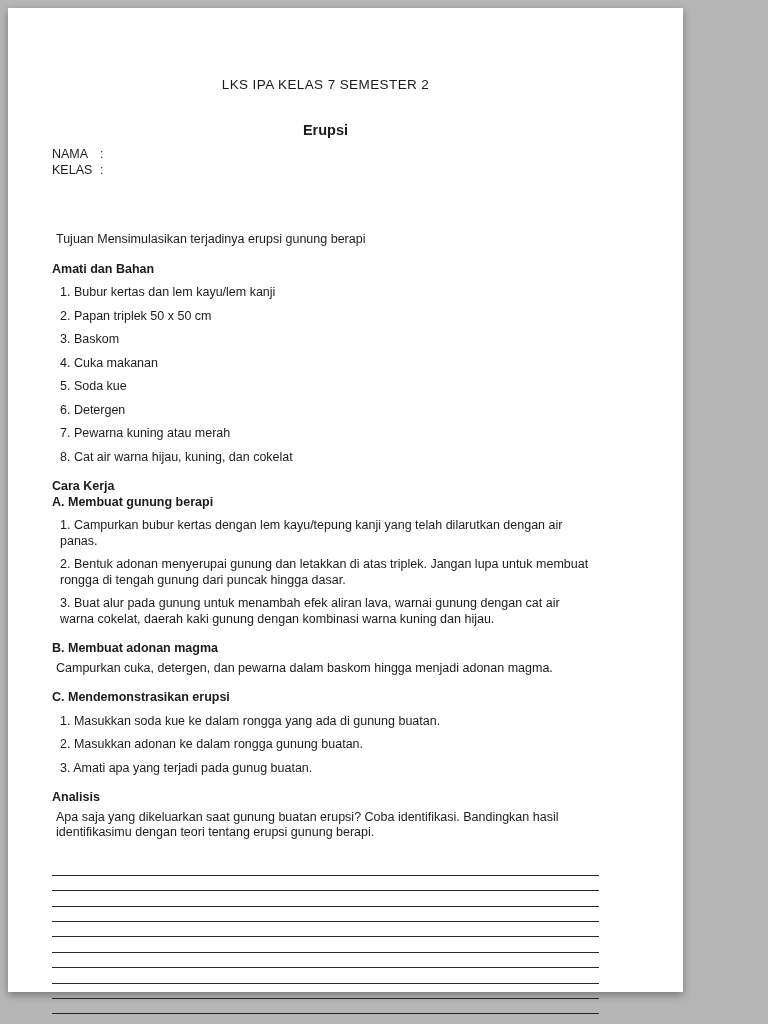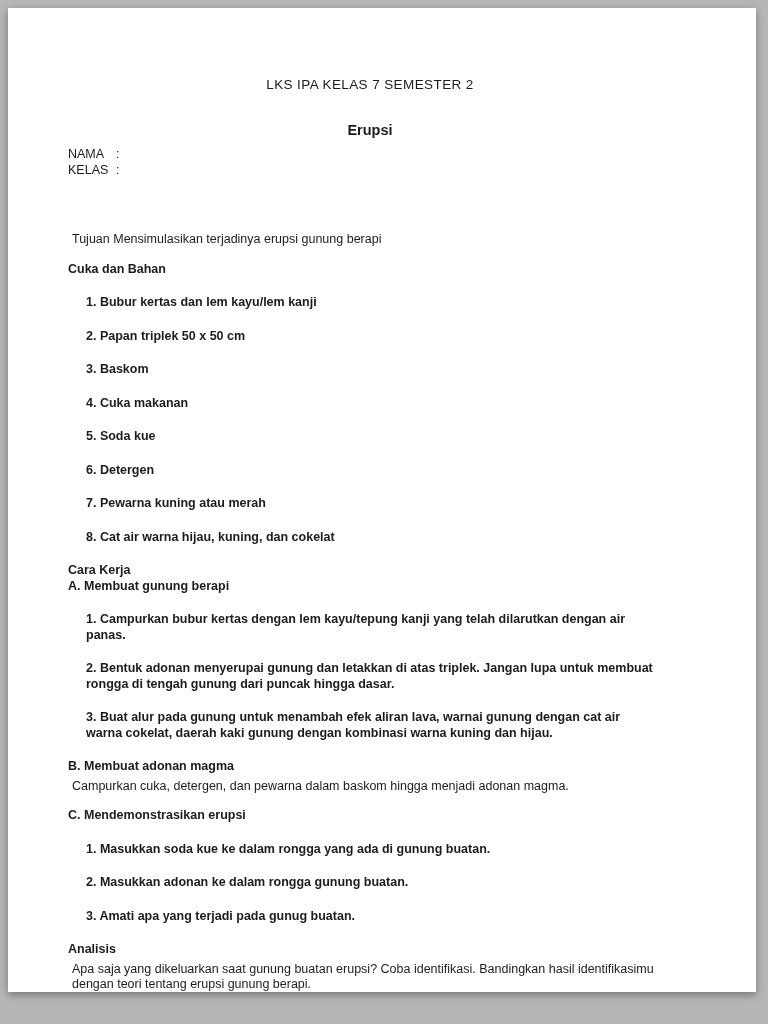--- a/index.html
+++ b/index.html
@@ -13,26 +13,26 @@
   }
   .canvas {
     position: relative;
     width: 768px;
     height: 1024px;
   }
   .page {
     position: absolute;
     left: 8px;
     top: 8px;
-    width: 748px;
+    width: 675px;
     height: 984px;
     background: #ffffff;
     box-shadow: 0 3px 8px rgba(0,0,0,0.35);
     box-sizing: border-box;
-    padding: 68px 84px 0 60px;
+    padding: 68px 84px 0 44px;
     color: #1c1c1c;
     font-size: 12.5px;
     line-height: 15.5px;
   }
   .doc-header { text-align: center; }
   .doc-header .hline {
     font-size: 13.5px;
     line-height: 18px;
     letter-spacing: 0.4px;
   }
@@ -41,21 +41,21 @@
     line-height: 19px;
     font-weight: bold;
     margin-top: 27px;
   }
   .identity { margin-top: 7px; }
   .identity .row { line-height: 15.5px; }
   .identity .label { display: inline-block; min-width: 48px; }
   .section-tujuan { margin-top: 54px; }
   .section { margin-top: 14px; }
   .heading { font-weight: bold; }
-  .list p, .steps p { margin: 18px; font-weight: bold; }
+  .list p, .steps p { margin: 8px; }
   .para { margin: 4px; }
   .answer-lines { margin-top: 20px; }
   .answer-line {
     height: 14.4px;
     border-bottom: 1px solid #262626;
   }
 </style>
 </head>
 <body>
 
@@ -74,21 +74,21 @@
       <div class="row">
         <span class="label">KELAS</span><span>:</span>
       </div>
     </div>
 
     <div class="section-tujuan">
       <p class="para">Tujuan Mensimulasikan terjadinya erupsi gunung berapi</p>
     </div>
 
     <div class="section">
-      <div class="heading">Cuka dan Bahan</div>
+      <div class="heading">Amati dan Bahan</div>
       <div class="list">
 
           <p>1. Bubur kertas dan lem kayu/lem kanji</p>
 
           <p>2. Papan triplek 50 x 50 cm</p>
 
           <p>3. Baskom</p>
 
           <p>4. Cuka makanan</p>
 

